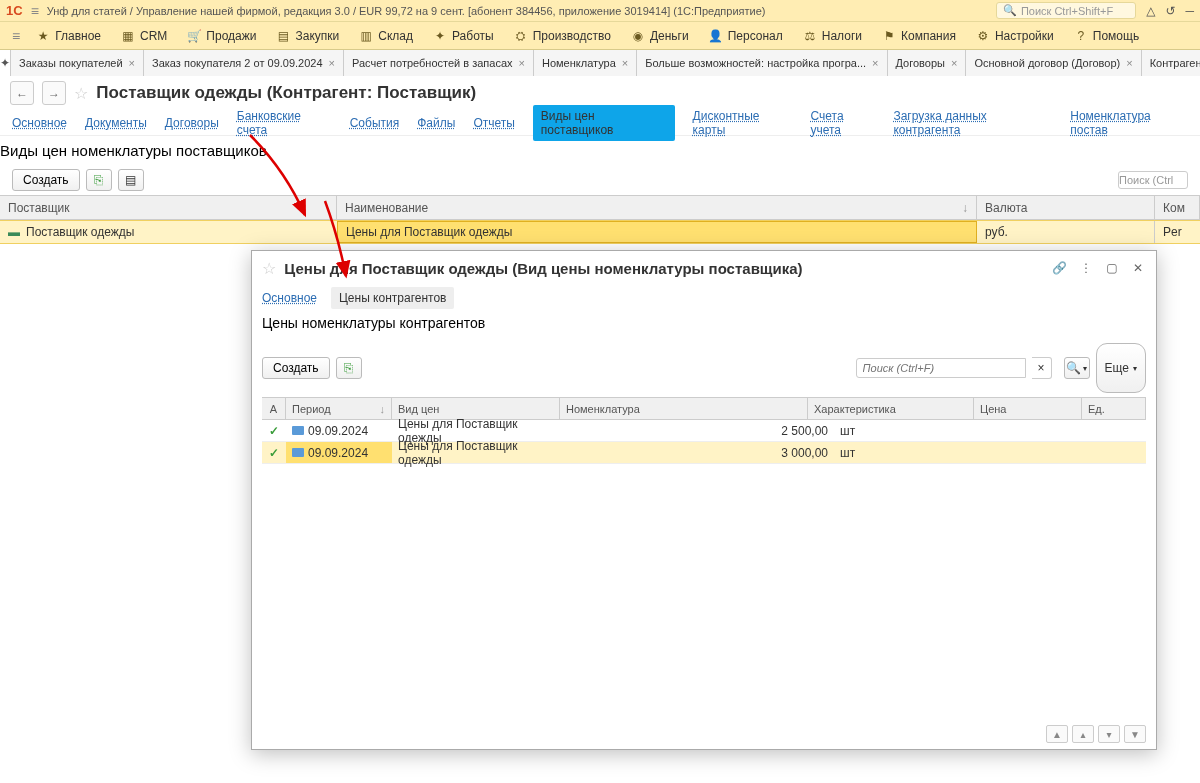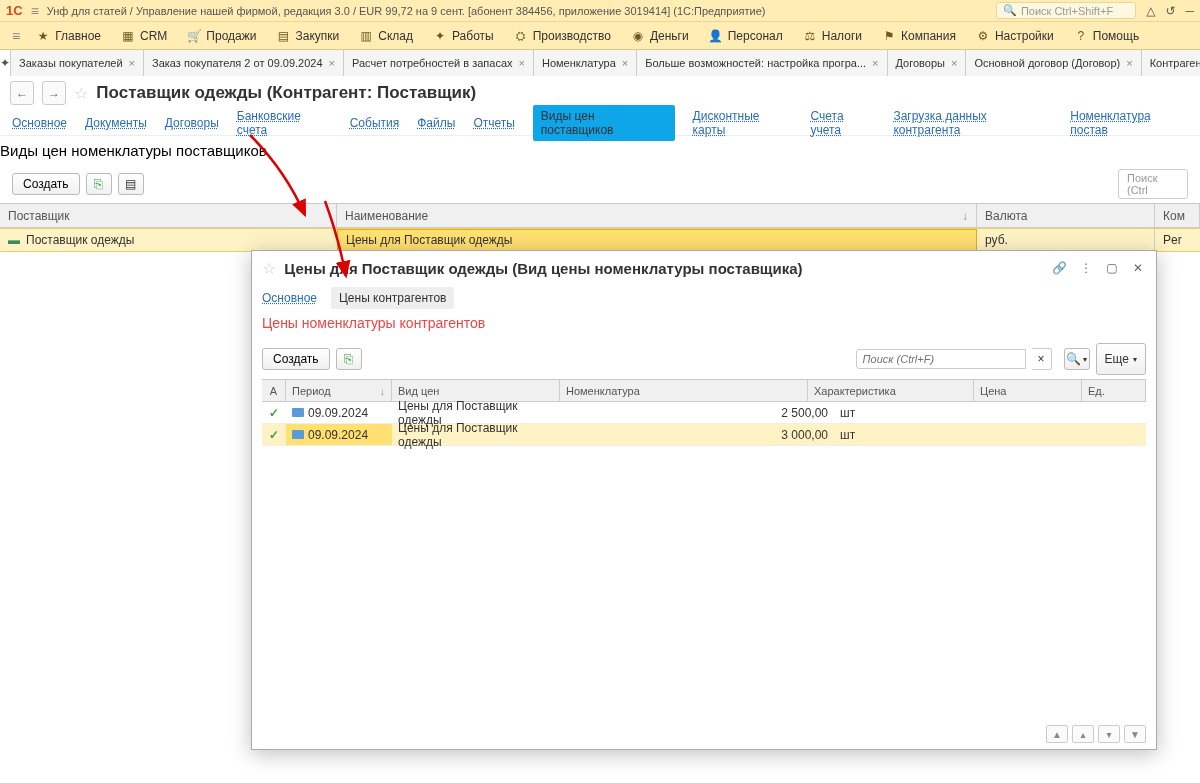--- a/index.html
+++ b/index.html
@@ -37,21 +37,21 @@
 .link-row .active { background: #0ea5e9; padding: 4px 8px; text-decoration: none; color: #333; border-radius: 2px; }
 
 
 .sub-title { font-size: 15px; color: #000000; padding: 6px 0; }
 
 
 .toolbar { display: flex; align-items: center; padding: 4px 12px; gap: 6px; }
 .btn { border: 1px solid #bbb; background: linear-gradient(#fff,#f0f0f0); border-radius: 3px; padding: 3px 10px; font-size: 12px; cursor: pointer; }
 .btn-icon { border: 1px solid #bbb; background: linear-gradient(#fff,#f0f0f0); border-radius: 3px; width: 26px; height: 22px; display: flex; align-items: center; justify-content: center; cursor: pointer; }
 .toolbar .spacer { flex: 1; }
-.search-field { border: 1px solid #ccc; border-radius: 3px; padding: 2px 8px; font-size: 11px; color: #999; width: 70px; }
+.search-field { border: 1px solid #ccc; border-radius: 3px; padding: 2px 0; font-size: 11px; color: #999; width: 70px; }
 
 
 .main-table { border-top: 1px solid #ccc; }
 .mt-head { display: flex; background: #f0f0f0; border-bottom: 1px solid #ccc; height: 24px; align-items: center; font-size: 12px; color: #555; }
 .mt-head .col { border-right: 1px solid #ccc; padding: 0 8px; display: flex; align-items: center; height: 100%; }
 .mt-row { display: flex; height: 24px; align-items: center; border-bottom: 1px solid #e8e8d0; }
 .mt-row.sel { background: #fff3c6; border-top: 1px solid #f0d060; border-bottom: 1px solid #f0d060; }
 .mt-row.sel .name-cell { background: #ffe070; border: 1px solid #e0b020; height: 22px; }
 .mt-row .col { padding: 0 8px; display: flex; align-items: center; height: 100%; }
 .c-supplier { width: 337px; }
@@ -62,26 +62,26 @@
 
 
 .popup { position: absolute; left: 251px; top: 250px; width: 906px; height: 500px; background: #fff; border: 1px solid #aaa; box-shadow: 0 4px 20px rgba(0,0,0,0.25); display: flex; flex-direction: column; }
 .popup-head { height: 34px; display: flex; align-items: center; padding: 0 10px; gap: 8px; }
 .popup-title { font-size: 15px; font-weight: bold; color: #333; flex: 1; }
 .popup-icons { display: flex; gap: 10px; color: #666; }
 .popup-icons span { cursor: pointer; width: 16px; text-align: center; }
 .popup-tabs { height: 26px; display: flex; align-items: center; padding: 0 10px; gap: 14px; }
 .popup-tabs a { color: #2c6db3; text-decoration: underline dotted; font-size: 12px; cursor: pointer; }
 .popup-tabs .active { background: #eee; padding: 4px 8px; text-decoration: none; color: #333; border-radius: 2px; }
-.popup-sub { font-size: 14px; color: #ef4444; padding: 4px 10px 8px; }
+.popup-sub { font-size: 14px; color: #000000; padding: 4px 10px 8px; }
 .popup-toolbar { display: flex; align-items: center; padding: 4px 10px; gap: 6px; }
 .popup-search { border: 1px solid #ccc; border-radius: 3px 0 0 3px; padding: 3px 6px; font-size: 11px; color: #bbb; width: 170px; font-style: italic; }
 .popup-search-clear { border: 1px solid #ccc; border-left: none; border-radius: 0 3px 3px 0; width: 20px; height: 22px; display: flex; align-items: center; justify-content: center; cursor: pointer; }
 .popup-toolbar .spacer { flex: 1; }
-.btn-more { border: 1px solid #bbb; background: linear-gradient(#fff,#f0f0f0); border-radius: 3px; padding: 8px 8px; font-size: 12px; cursor: pointer; display: flex; align-items: center; gap: 4px; }
+.btn-more { border: 1px solid #bbb; background: linear-gradient(#fff,#f0f0f0); border-radius: 11px; padding: 17px 8px; font-size: 12px; cursor: pointer; display: flex; align-items: center; gap: 4px; }
 
 
 .p-table { flex: 1; border-top: 1px solid #ccc; margin: 0 10px 8px; overflow: hidden; position: relative; }
 .pt-head { display: flex; background: #f0f0f0; border-bottom: 1px solid #ccc; height: 22px; align-items: center; font-size: 11px; color: #555; }
 .pt-head .pcol { border-right: 1px solid #ccc; padding: 0 6px; display: flex; align-items: center; height: 100%; }
 .pt-row { display: flex; height: 22px; align-items: center; border-bottom: 1px solid #eee; font-size: 12px; }
 .pt-row.sel { background: #fff3c6; }
 .pt-row.sel .pc-period { background: #ffe070; }
 .pt-row .pcol { padding: 0 6px; display: flex; align-items: center; height: 100%; }
 .pc-a { width: 24px; justify-content: center; }

